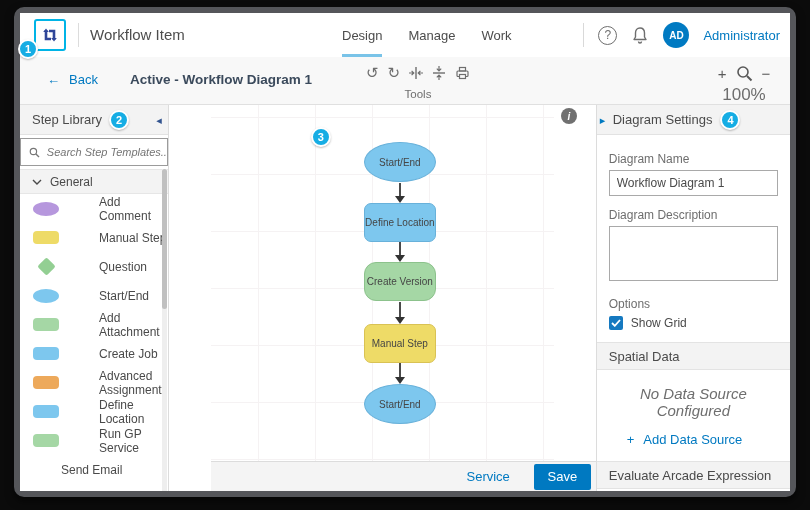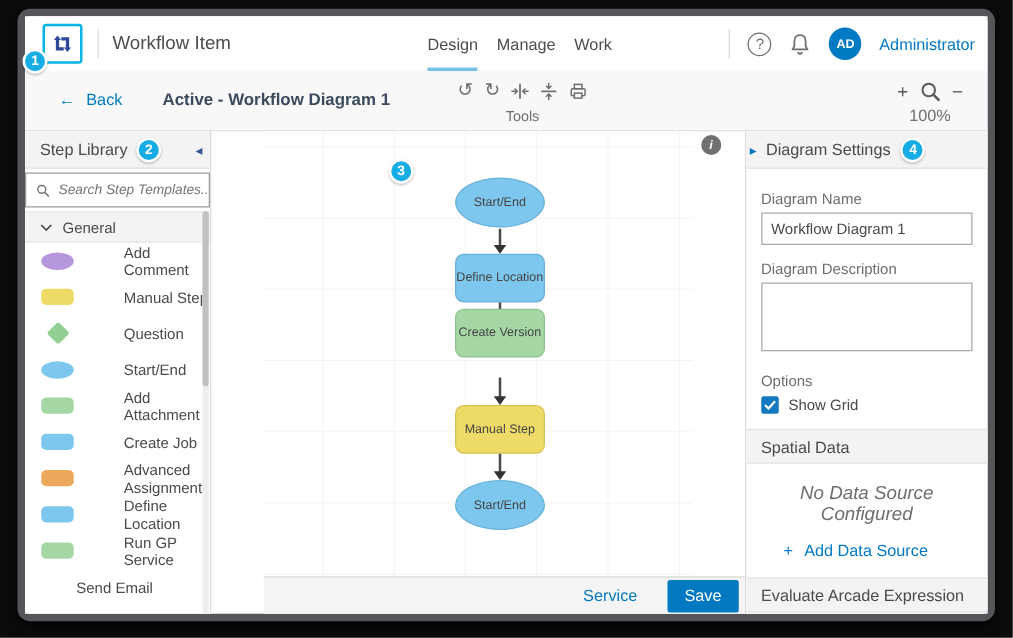--- a/index.html
+++ b/index.html
@@ -12,21 +12,21 @@
   .badge { position:absolute; width:20px; height:20px; border-radius:50%; background:#16ade4;
     border:2px solid #fff; color:#fff; font-size:11px; font-weight:bold; display:flex;
     align-items:center; justify-content:center; z-index:50; box-shadow:0 1px 2px rgba(0,0,0,.25); }
 
   
   .hdr { position:absolute; left:0; top:0; width:770px; height:44px; background:#fff; display:flex; align-items:center; }
   .logo { position:absolute; left:14px; top:6px; width:32px; height:32px; border:2px solid #00b4e6;
     border-radius:3px; background:#fff; display:flex; align-items:center; justify-content:center; }
   .hdr-div { position:absolute; left:58px; top:10px; width:1px; height:24px; background:#dcdcdc; }
   .app-title { position:absolute; left:70px; top:13px; font-size:15px; color:#4d4d4d; }
-  .tabs { position:absolute; left:322px; top:0; height:44px; display:flex; gap:15px; }
+  .tabs { position:absolute; left:322px; top:0; height:44px; display:flex; gap:26px; }
   .tab { height:44px; display:flex; align-items:center; font-size:13px; color:#4c4c4c; cursor:pointer; }
   .tab.active { border-bottom:3px solid #79c3e8; padding-top:3px; }
   .hdr-right { position:absolute; right:10px; top:0; height:44px; display:flex; align-items:center; gap:14px; }
   .vdiv { width:1px; height:24px; background:#d9d9d9; }
   .help-ic { width:19px; height:19px; border:1.5px solid #6e6e6e; border-radius:50%; color:#6e6e6e;
     font-size:12px; display:flex; align-items:center; justify-content:center; }
   .avatar { width:26px; height:26px; border-radius:50%; background:#007ac2; color:#fff; font-size:10px;
     font-weight:bold; display:flex; align-items:center; justify-content:center; }
   .user-name { font-size:13px; color:#0079c1; }
 
@@ -34,21 +34,21 @@
   .tbar { position:absolute; left:0; top:44px; width:770px; height:48px; background:#f8f8f8; border-bottom:1px solid #e0e0e0; }
   .back { position:absolute; left:27px; top:15px; font-size:13px; color:#0079c1; display:flex; gap:9px; align-items:center; cursor:pointer; }
   .crumb { position:absolute; left:110px; top:15px; font-size:13.5px; font-weight:bold; color:#3b4a5c; }
   .tools { position:absolute; left:338px; top:4px; width:120px; text-align:center; }
   .tools-icons { display:flex; gap:9px; justify-content:center; align-items:center; height:24px; color:#6e6e6e; }
   .tools-icons .g { font-size:15px; line-height:14px; cursor:pointer; }
   .tools-label { font-size:11.5px; color:#6e6e6e; margin-top:3px; }
   .zoomer { position:absolute; right:8px; top:4px; width:76px; text-align:center; }
   .zoomer-row { display:flex; gap:9px; justify-content:center; align-items:center; height:24px; color:#595959; }
   .zoomer-row .g { font-size:15px; cursor:pointer; }
-  .zoom-pct { font-size:13px; color:#6e6e6e; margin-top:0; }
+  .zoom-pct { font-size:17px; color:#6e6e6e; margin-top:0; }
 
   
   .main { position:absolute; left:0; top:92px; width:770px; height:386px; display:flex;gap:42px; }
 
   
   .side { position:relative; width:167px; height:386px; background:#fff; border-right:1px solid #dcdcdc; overflow:hidden; }
   .side-hdr { position:relative; height:30px; background:#f3f3f3; border-bottom:1px solid #e2e2e2;
     display:flex; align-items:center; padding-left:12px; font-size:13px; color:#4a4a4a; gap:7px; }
   .collapse-l { position:absolute; right:6px; top:9px; font-size:11px; color:#31538f; cursor:pointer; }
   .search { position:relative; margin-top:3px; height:28px; border:1px solid #9b9b9b; background:#fff;
@@ -267,21 +267,21 @@
       <div class="node ellipse nb" style="top: 37px; background: rgb(125, 199, 238);">Start/End</div>
       <div class="arrow" style="top:78px; height:20px;">
         <div class="ln" style="height:14px;"></div>
           <div class="hd" style="top:13px;"></div>
         </div>
       <div class="node rect nb" style="top: 98px; background: rgb(125, 199, 238);">Define Location</div>
       <div class="arrow" style="top:137px; height:20px;">
         <div class="ln" style="height:14px;"></div>
           <div class="hd" style="top:13px;"></div>
         </div>
-      <div class="node rect ng" style="top: 142px; background: rgb(165, 215, 165);">Create Version</div>
+      <div class="node rect ng" style="top: 157px; background: rgb(165, 215, 165); border-radius: 12px;">Create Version</div>
       <div class="arrow" style="top:197px; height:22px;">
         <div class="ln" style="height:16px;"></div>
           <div class="hd" style="top:15px;"></div>
         </div>
       <div class="node rect ny" style="top: 219px; background: rgb(238, 219, 103);">Manual Step</div>
       <div class="arrow" style="top:258px; height:21px;">
         <div class="ln" style="height:15px;"></div>
           <div class="hd" style="top:14px;"></div>
         </div>
       <div class="node ellipse nb" style="top: 279px; background: rgb(125, 199, 238);">Start/End</div>

